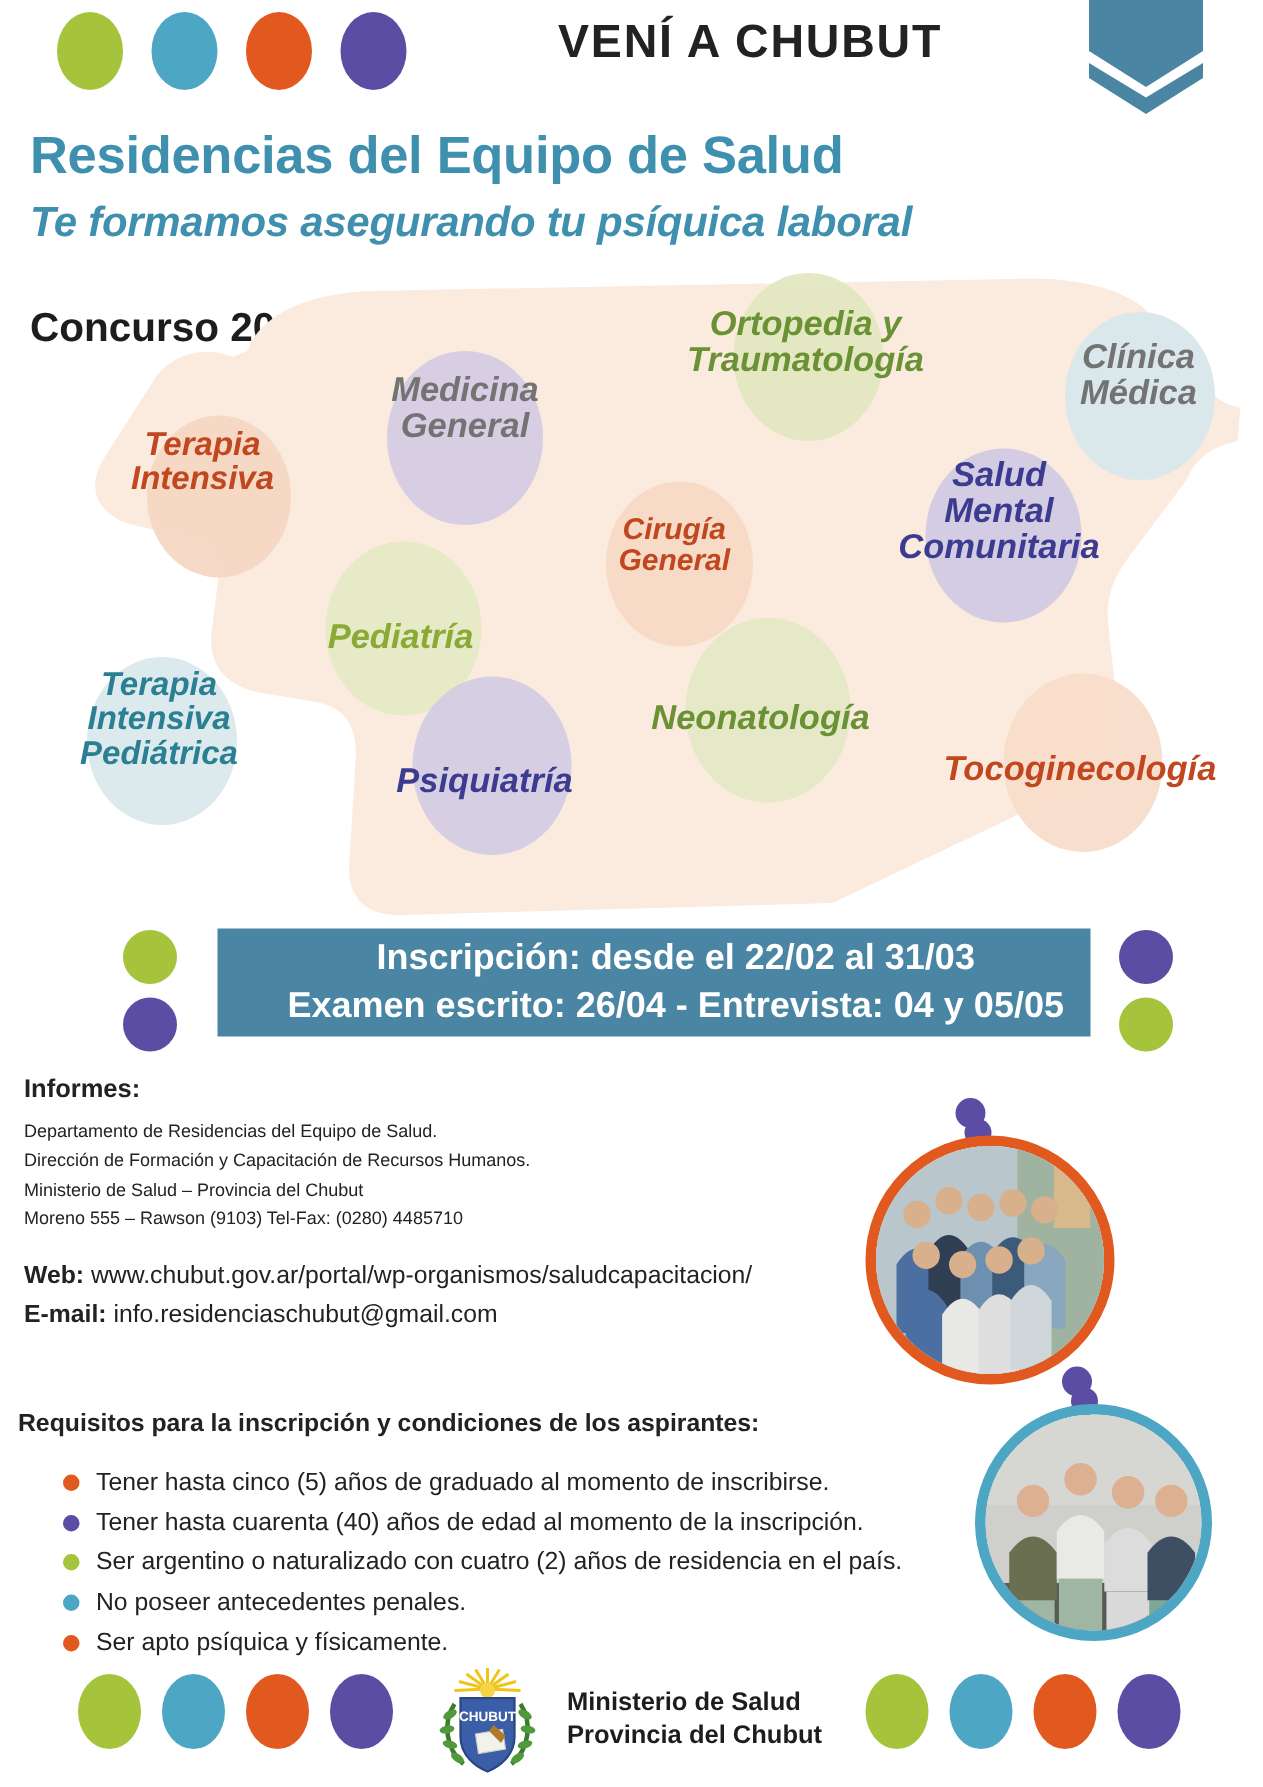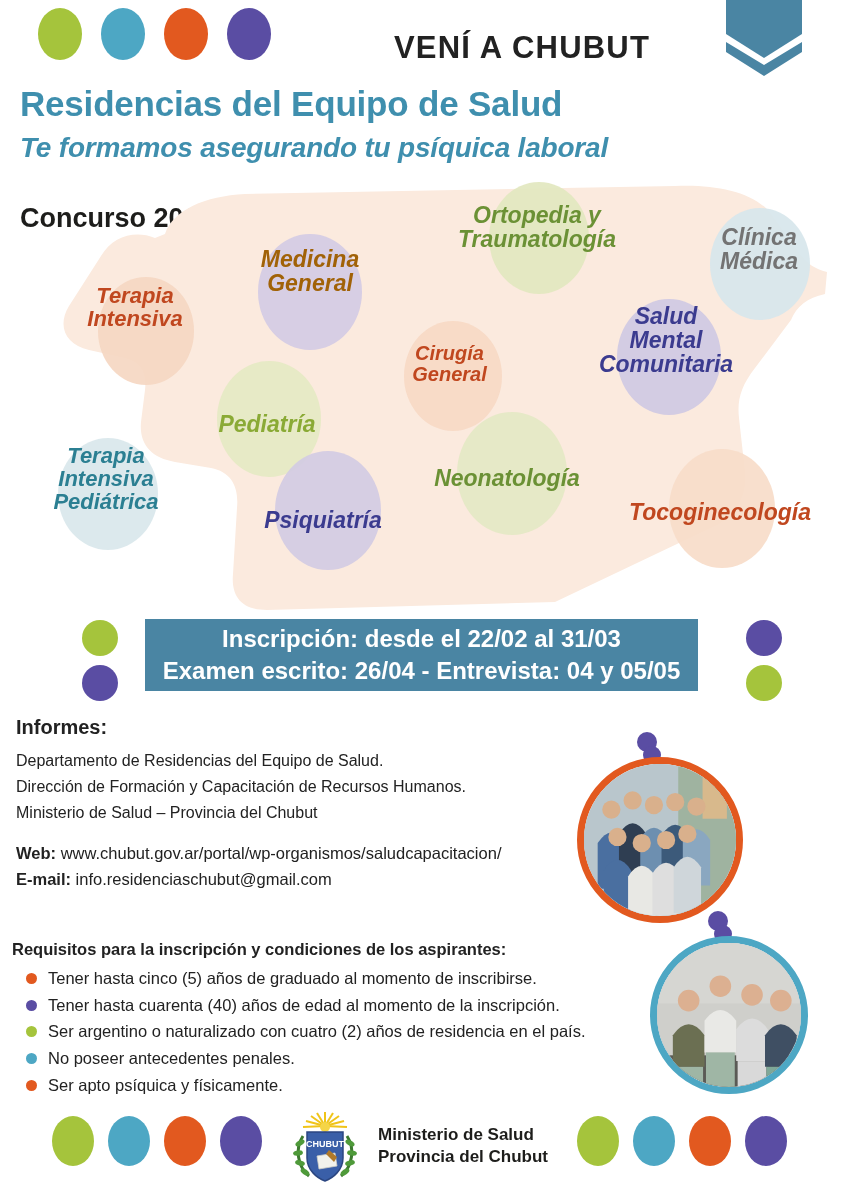--- a/index.html
+++ b/index.html
@@ -9,23 +9,22 @@
     color:#222;
   }
   .stage{position:absolute;left:0;top:0;width:842px;height:1191px;}
 
   
   .dot{border-radius:50%;}
   .hdr-dots{position:absolute;left:38px;top:8px;display:flex;gap:19px;}
   .hdr-dots .dot{width:44px;height:52px;border-radius:50%;}
 
   .veni{
-    position:absolute;left:372px;top:30px;width:300px;
+    position:absolute;left:372px;top:10px;width:300px;
     font-weight:bold;font-size:31px;letter-spacing:1.2px;
-    text-align:center;
   }
 
   .chev-wrap{position:absolute;left:716px;top:0px;width:96px;height:80px;}
 
   .title1{
     position:absolute;left:20px;top:84px;
     font-size:35px;font-weight:bold;letter-spacing:-0.2px;
   }
   .title2{
     position:absolute;left:20px;top:132px;
@@ -44,39 +43,39 @@
   .spec .blob{position:absolute;border-radius:50%;}
   .spec .lab{
     position:absolute;font-style:italic;font-weight:bold;
     line-height:1.04;white-space:pre-line;text-align:center;
     width:100%;
   }
 
   
   .banner{
     position:absolute;left:145px;top:619px;width:553px;height:72px;
-    display:flex;flex-direction:column;align-items:center;justify-content:center;
+    display:flex;flex-direction:column;align-items:center;justify-content:center;padding-left:29px;
   }
   .banner div{
     color:#fff;font-weight:bold;font-size:24px;line-height:1.32;white-space:nowrap;
   }
   .bdots{position:absolute;display:flex;flex-direction:column;gap:9px;}
   .bdots .dot{width:36px;height:36px;}
 
   
   .informes{position:absolute;left:16px;top:716px;width:580px;}
-  .informes .h{font-weight:bold;font-size:20px;margin-bottom:9px;}
-  .informes .ln{font-size:16px;line-height:1.62;}
+  .informes .h{font-weight:bold;font-size:17px;margin-bottom:9px;}
+  .informes .ln{font-size:12px;line-height:1.62;}
   .informes .web{font-size:16.5px;line-height:1.6;margin-top:14px;}
   .informes .web b{font-weight:bold;}
 
   
   .reqs{position:absolute;left:12px;top:940px;width:650px;}
   .reqs .h{font-weight:bold;font-size:16.5px;margin-bottom:6px;}
-  .reqs ul{list-style:none;margin:0;padding:0 0 0 14px;}
+  .reqs ul{list-style:none;margin:16px;padding:0 0 0 14px;}
   .reqs li{
     font-size:16.5px;line-height:1.62;position:relative;padding-left:22px;
   }
   .reqs li .bul{
     position:absolute;left:0;top:8px;width:11px;height:11px;border-radius:50%;
   }
 
   
   .photo{position:absolute;border-radius:50%;overflow:hidden;}
   .pin{position:absolute;}
@@ -148,21 +147,21 @@
   </div>
 
   <div id="specLayer">
       <div class="spec" style="left: 60px; top: 285px; width: 150px;">
         <div class="blob" style="background: rgb(245, 215, 194); width: 96px; height: 107.52px; left: 38px; top: -8px; opacity: 0.92;"></div>
         <div class="lab" style="color: rgb(192, 71, 31); font-size: 22px;">Terapia
 Intensiva</div>
       </div>
       <div class="spec" style="left: 230px; top: 248px; width: 160px;">
         <div class="blob" style="background: rgb(212, 203, 228); width: 104px; height: 116.48px; left: 28px; top: -14px; opacity: 0.92;"></div>
-        <div class="lab" style="color: #a16207; font-size: 23px;">Medicina
+        <div class="lab" style="color: #737373; font-size: 23px;">Medicina
 General</div>
       </div>
       <div class="spec" style="left: 432px; top: 204px; width: 210px;">
         <div class="blob" style="background: rgb(226, 231, 191); width: 100px; height: 112px; left: 57px; top: -22px; opacity: 0.92;"></div>
         <div class="lab" style="color: rgb(107, 145, 53); font-size: 23px;">Ortopedia y
 Traumatología</div>
       </div>
       <div class="spec" style="left: 694px; top: 226px; width: 130px;">
         <div class="blob" style="background: rgb(215, 230, 236); width: 100px; height: 112px; left: 16px; top: -18px; opacity: 0.92;"></div>
         <div class="lab" style="color: #737373; font-size: 23px;">Clínica
@@ -215,20 +214,21 @@
       <div class="dot" style="background: rgb(90, 77, 163); width: 36px; height: 36px;"></div>
       <div class="dot" style="background: rgb(165, 196, 60); width: 36px; height: 36px;"></div>
     </div>
 
   <div class="informes">
     <div class="h">Informes:</div>
     <div id="infoLines">
         <div class="ln">Departamento de Residencias del Equipo de Salud.</div>
         <div class="ln">Dirección de Formación y Capacitación de Recursos Humanos.</div>
         <div class="ln">Ministerio de Salud – Provincia del Chubut</div>
+        <div class="ln">Moreno 555 – Rawson (9103) Tel-Fax: (0280) 4485710</div>
       </div>
     <div class="web">
       <b>Web:</b>
       <span>www.chubut.gov.ar/portal/wp-organismos/saludcapacitacion/</span>
     </div>
     <div class="web" style="margin-top:0;">
       <b>E-mail:</b>
       <span>info.residenciaschubut@gmail.com</span>
     </div>
   </div>

